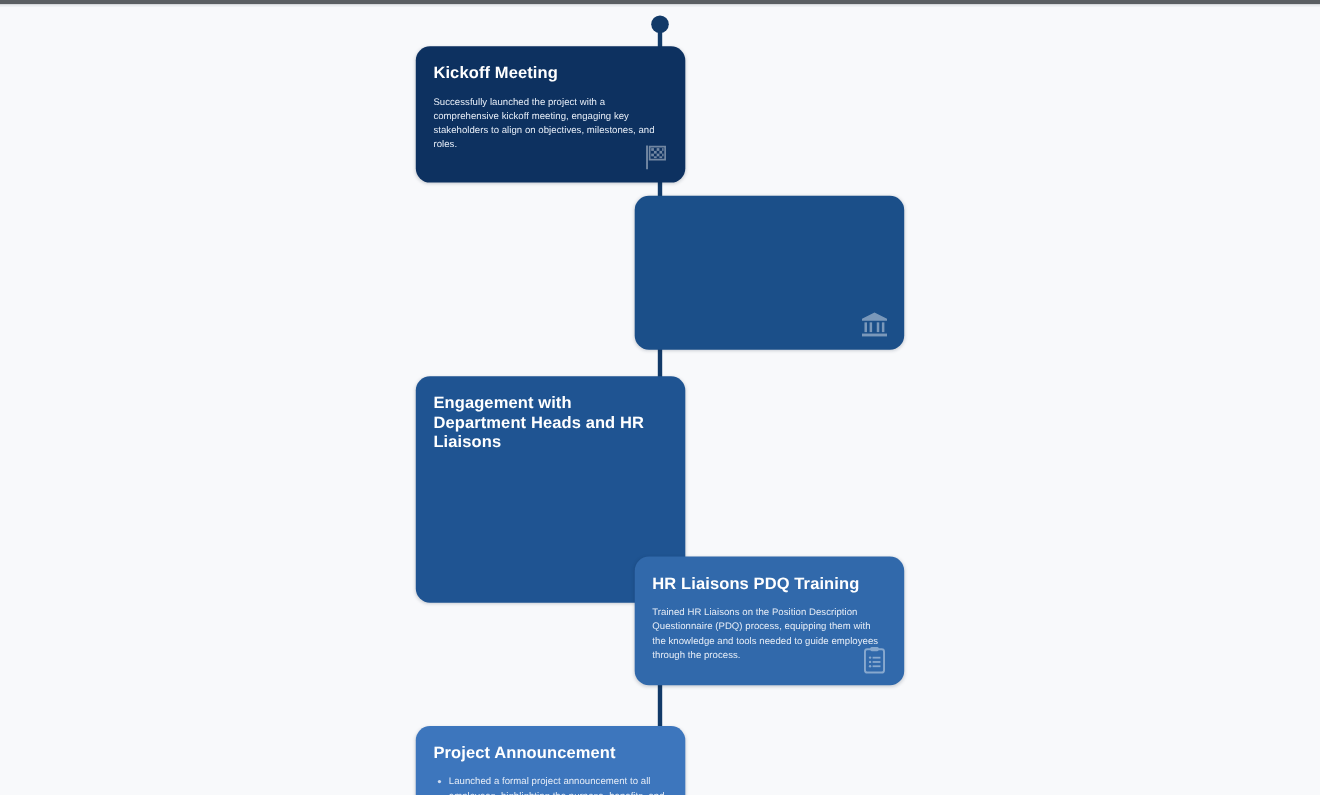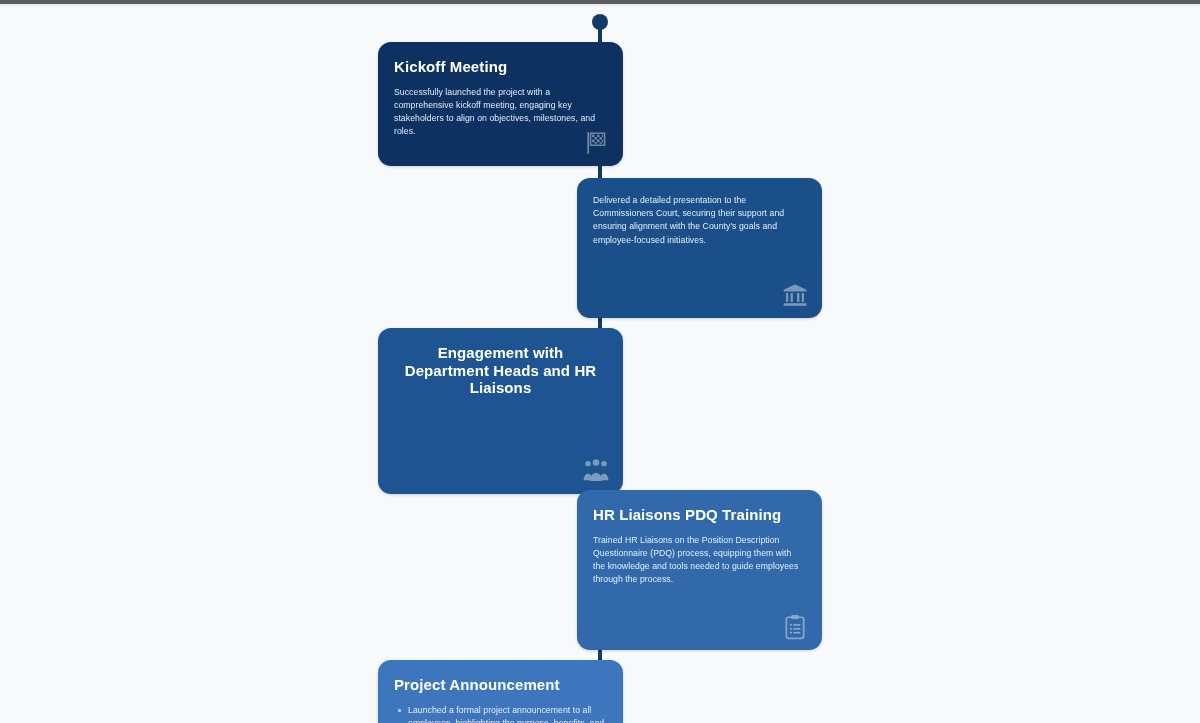--- a/index.html
+++ b/index.html
@@ -122,22 +122,22 @@
     width: 26px;
     height: 26px;
     opacity: 0.42;
   }
 
   .card-icon svg { display: block; width: 100%; height: 100%; fill: #ffffff; }
 
   
   #card-1 { top: 36px;  height: 124px; }
   #card-2 { top: 172px; height: 140px; }
-  #card-3 { top: 322px; height: 166px; text-align: center; }
-  #card-4 { top: 484px; height: 160px; }
+  #card-3 { top: 336px; height: 206px; }
+  #card-4 { top: 500px; height: 117px; }
   #card-5 { top: 654px; height: 90px; }
 </style>
 </head>
 <body>
 
 <div id="top-chrome-bar"></div>
 <div id="chrome-underline"></div>
 
 <div id="timeline">
 
@@ -159,21 +159,20 @@
         <rect x="8.3" y="8.9" width="2.3" height="2.3"></rect>
         <rect x="12.9" y="8.9" width="2.3" height="2.3"></rect>
         <rect x="17.5" y="8.9" width="1.2" height="2.3"></rect>
         <rect x="10.6" y="11.2" width="2.3" height="1.5"></rect>
         <rect x="15.2" y="11.2" width="2.3" height="1.5"></rect>
       </svg>
     </div>
   </div>
 
   <div class="tl-card side-right" id="card-2" style="background:#1b4f89;">
-    <div class="card-body">Delivered a detailed presentation to the Commissioners Court, securing their support and ensuring alignment with the County's goals and employee-focused initiatives.</div>
     <div class="card-icon">
       <svg viewBox="0 0 24 24">
         <path d="M12 2 1.5 7.2v1.6h21V7.2z"></path>
         <rect x="3.6" y="10.2" width="2.1" height="8.2"></rect>
         <rect x="7.9" y="10.2" width="2.1" height="8.2"></rect>
         <rect x="13.9" y="10.2" width="2.1" height="8.2"></rect>
         <rect x="18.2" y="10.2" width="2.1" height="8.2"></rect>
         <rect x="1.5" y="19.6" width="21" height="2.4"></rect>
       </svg>
     </div>

